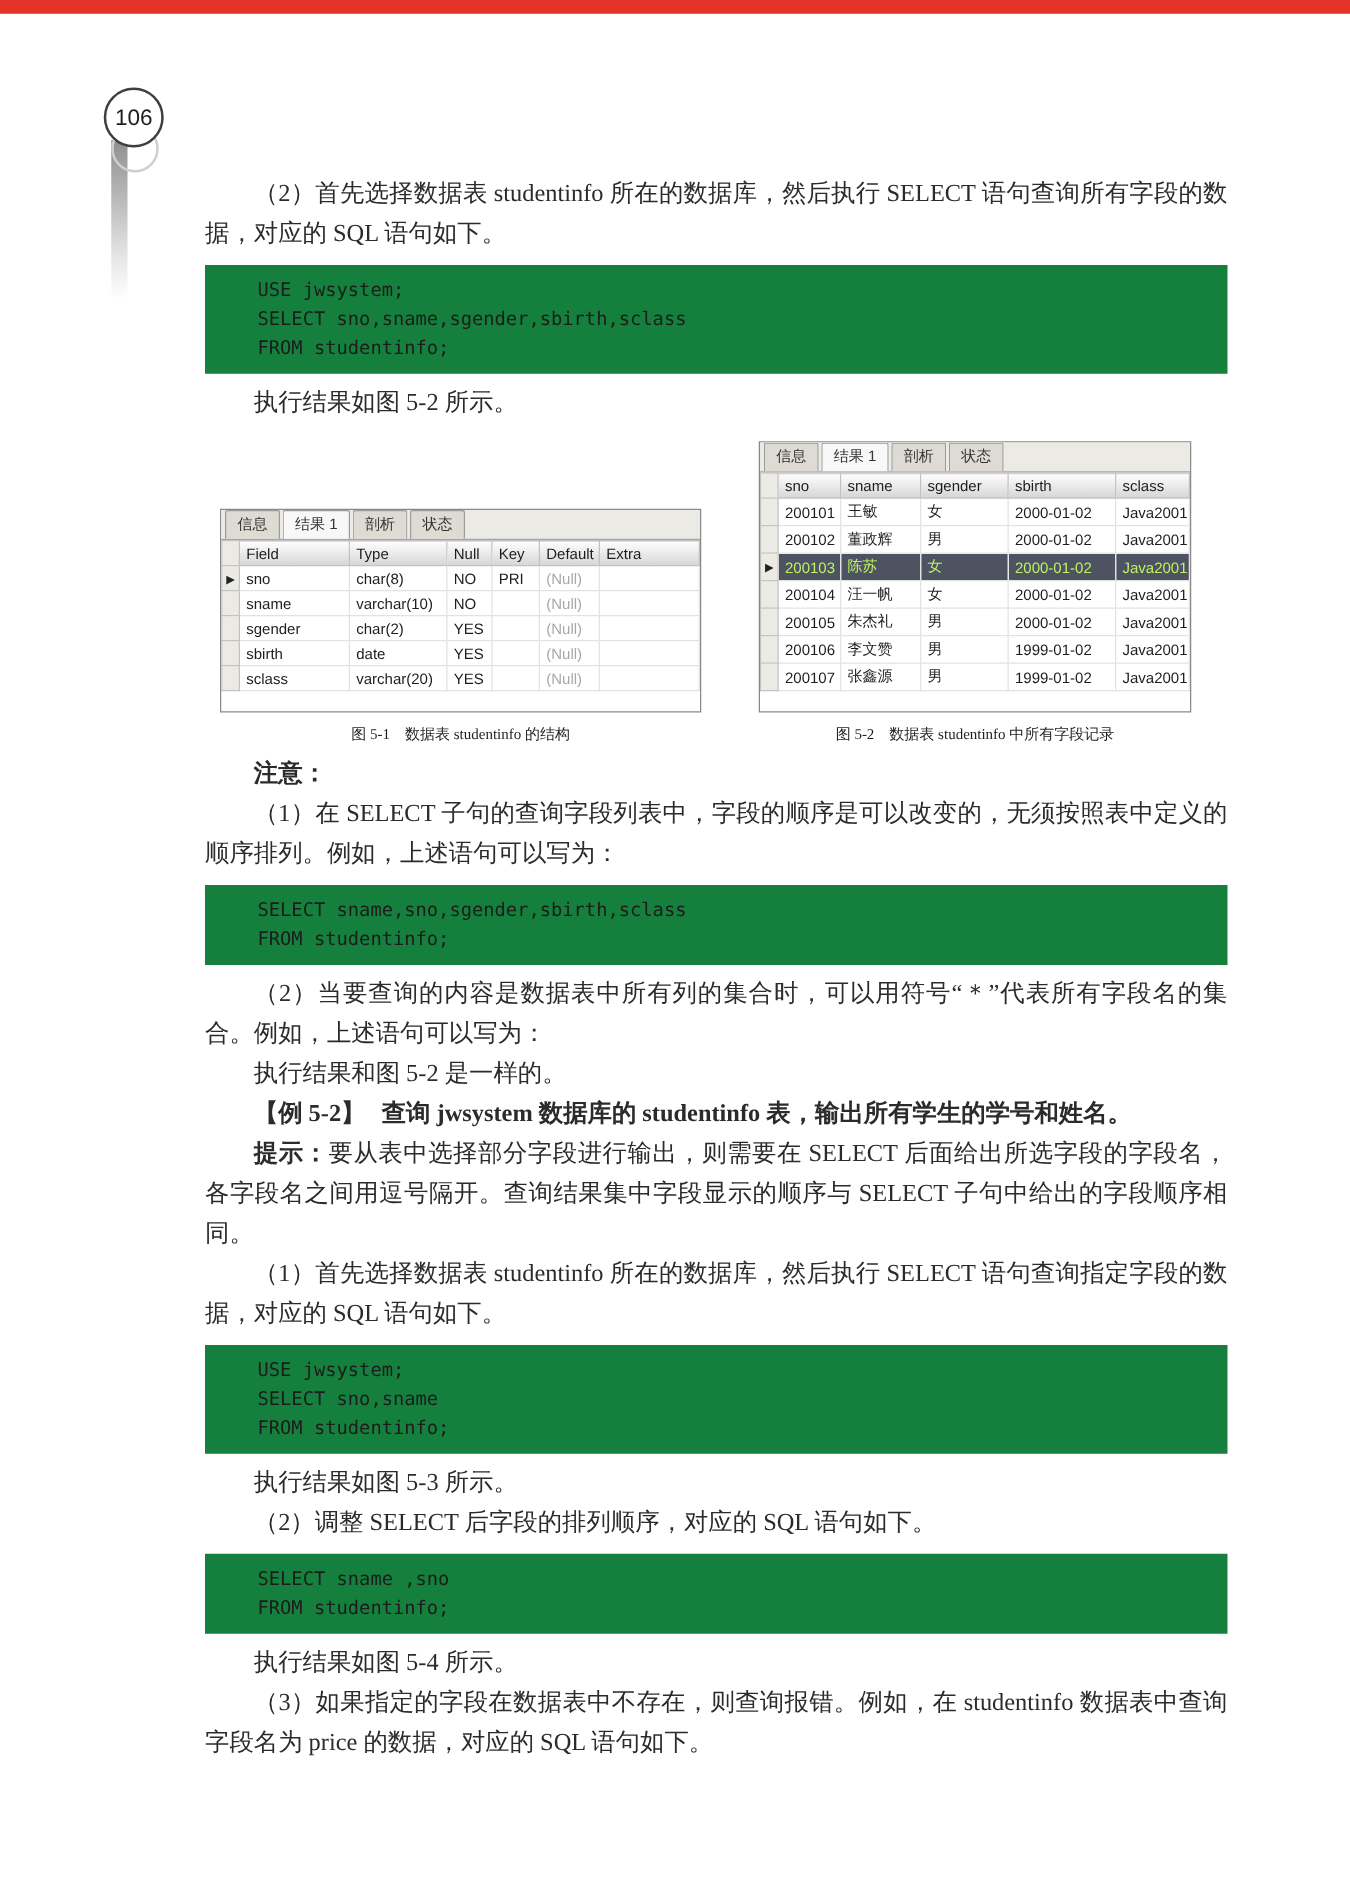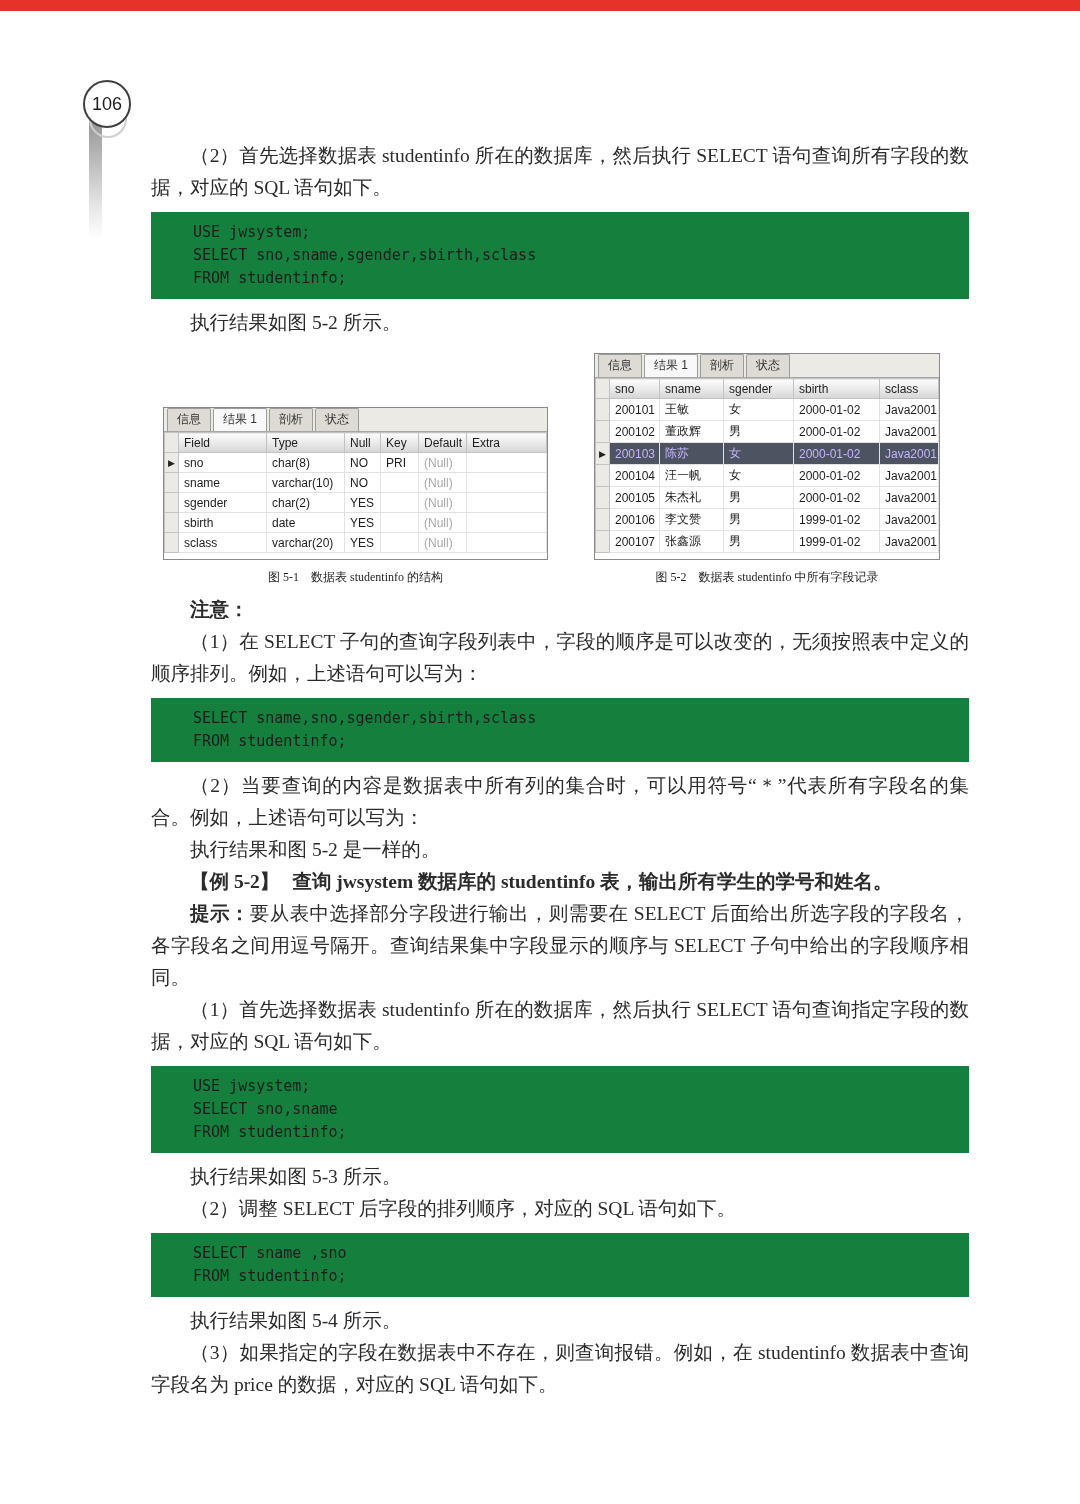--- a/index.html
+++ b/index.html
@@ -5,57 +5,57 @@
   * { margin:0; padding:0; box-sizing:border-box; }
   html,body { background:#ffffff; }
   .page {
     position:relative; width:1080px; height:1504px; margin:0 auto;
     background:#ffffff; overflow:hidden;
     font-family:"Liberation Serif","DejaVu Serif",serif; color:#2b2b2b;
   }
   .top-bar { position:absolute; top:0; left:0; width:1080px; height:11px; background:#e6332a; }
 
   .page-num-circle {
-    position:absolute; left:83px; top:80px; width:48px; height:48px;
+    position:absolute; left:83px; top:70px; width:48px; height:48px;
     border:2px solid #3f3f3f; border-radius:50%; background:#fff; z-index:3;
     display:flex; align-items:center; justify-content:center;
     font-family:"Liberation Sans",sans-serif; font-size:18px; color:#1e1e1e;
   }
   .page-num-ring {
     position:absolute; left:89px; top:100px; width:38px; height:38px;
     border:2px solid #cfcfcf; border-radius:50%; z-index:2; background:transparent;
   }
   .left-stripe {
     position:absolute; left:89px; top:112px; width:13px; height:128px; z-index:1;
     background:linear-gradient(to bottom,#8f8f8f 0%,#bdbdbd 40%,#e8e8e8 75%,#ffffff 100%);
     border-radius:0 0 7px 7px;
   }
   .header-title {
     position:absolute; left:149px; top:88px;
     font-family:"Liberation Sans",sans-serif; font-weight:bold;
     font-size:20px; color:#8f8f8f; letter-spacing:1.5px;
   }
 
-  .content { position:absolute; left:151px; top:140px; width:818px; }
+  .content { position:absolute; left:164px; top:140px; width:818px; }
   p.body {
     font-size:19.5px; line-height:32px; text-indent:2em; text-align:justify;
   }
   .b { font-weight:bold; }
   .lbl { font-weight:bold; margin-right:13px; }
 
   .code {
     background:#15803d; color:#1c1c1c;
     font-family:"DejaVu Sans Mono","Liberation Mono",monospace;
     font-size:15px; line-height:23px;
     padding:9px 10px 9px 42px; margin:8px 0; white-space:pre;
   }
 
   .figures { display:flex; align-items:flex-end; gap:46px; margin:14px 0 6px 12px; }
   .figure { display:flex; flex-direction:column; }
-  .figbox { border:1px solid #8a8a8a; background:#ffffff; padding-bottom:6px; }
+  .figbox { border:1px solid #8a8a8a; background:#ffffff; padding-bottom:16px; }
   .fig51 .figbox { width:385px; }
   .fig52 .figbox { width:346px; }
 
   .tabbar {
     display:flex; gap:2px; align-items:flex-end;
     background:#eceae5; padding:3px 3px 0 3px; border-bottom:1px solid #a6a6a6;
     font-family:"Liberation Sans",sans-serif; font-size:12px; height:24px;
   }
   .tab {
     padding:2px 9px 3px; border:1px solid #9b9b9b; border-bottom:none;
@@ -73,21 +73,21 @@
     padding:2px 5px; height:20px; overflow:hidden; white-space:nowrap;
   }
   .grid td {
     border:1px solid #e2e2e2; padding:2px 5px; height:20px;
     overflow:hidden; white-space:nowrap; background:#ffffff;
   }
   .grid td.marker, .grid th.marker {
     background:#eceae5; border-color:#c2c2c2; padding:0 1px;
     font-size:9px; text-align:center; color:#222;
   }
-  .grid tr.hl td { background:#4d5360; color:#c4b5fd; }
+  .grid tr.hl td { background:#4d5360; color:#bef264; }
   .grid tr.hl td.marker { background:#eceae5; color:#222; }
   .grid td.nullval { color:#a8a8a8; }
 
   .fig51 th:nth-child(1){width:14px}
   .fig51 th:nth-child(2){width:88px}
   .fig51 th:nth-child(3){width:78px}
   .fig51 th:nth-child(4){width:36px}
   .fig51 th:nth-child(5){width:38px}
   .fig51 th:nth-child(6){width:48px}
 

